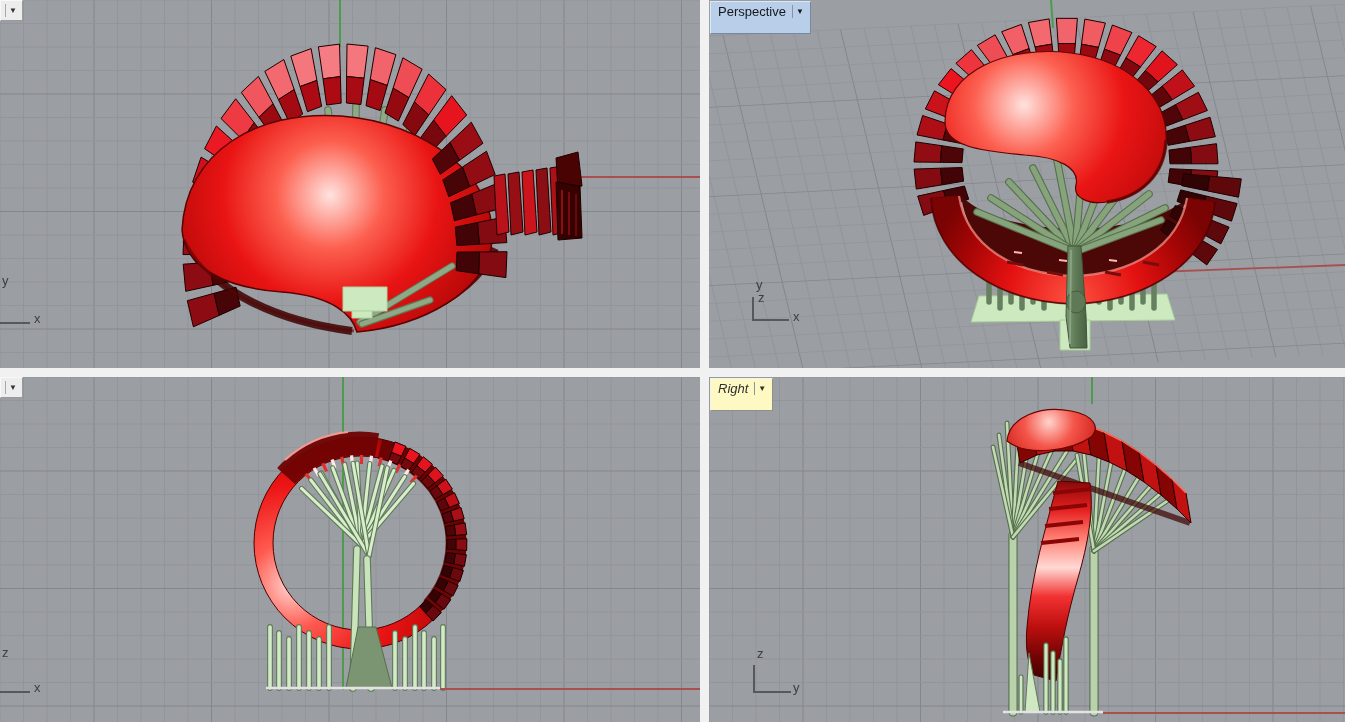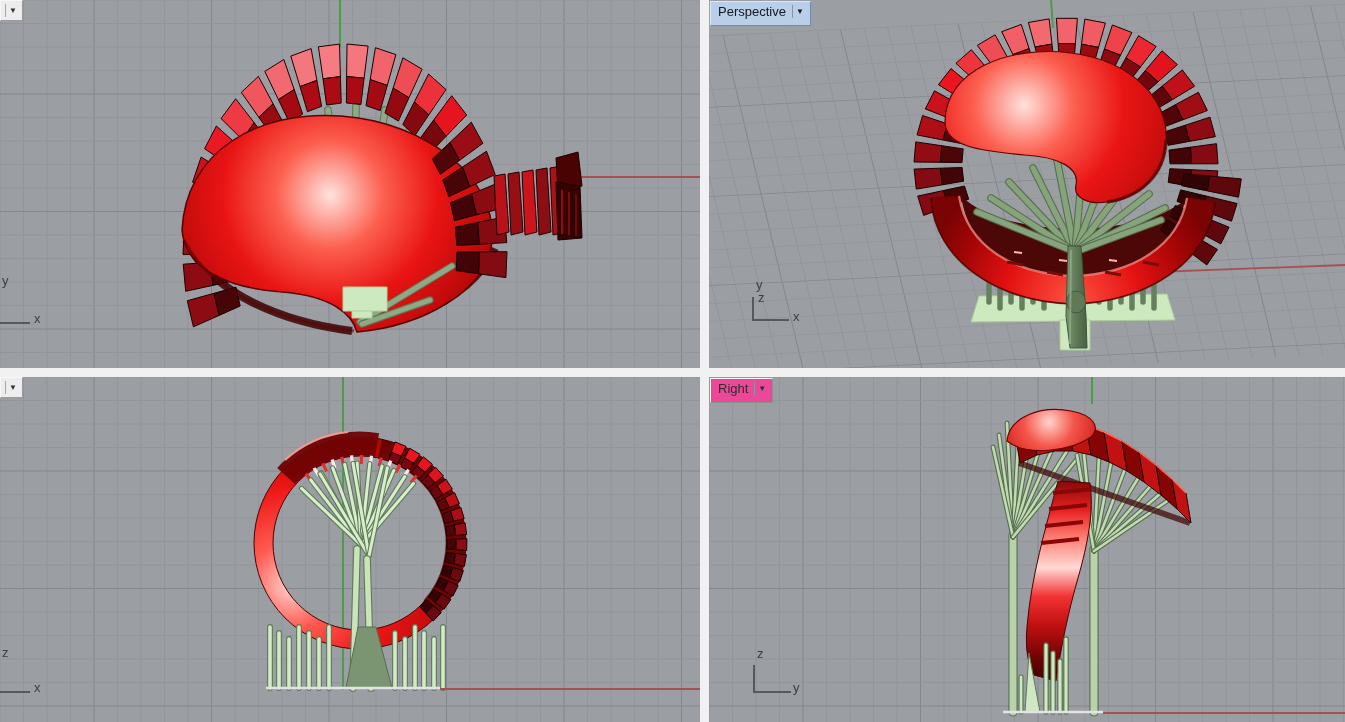--- a/index.html
+++ b/index.html
@@ -1,21 +1,21 @@
 <!DOCTYPE html>
 <html><head>
 <meta charset="utf-8">
 <style>
   html,body{margin:0;padding:0;}
   .stage{position:relative;width:1345px;height:722px;overflow:hidden;
          font-family:"Liberation Sans",sans-serif;}
   .vp{position:absolute;overflow:hidden;}
   .vp svg{position:absolute;left:0;top:0;display:block;}
   .vp-title{position:absolute;top:1px;left:1px;height:19px;display:flex;align-items:center;
-            font-size:13px;line-height:19px;padding:0 3px 4px 7px;border-style:solid;border-width:1px;
+            font-size:13px;line-height:19px;padding:0 3px 12px 7px;border-style:solid;border-width:1px;
             user-select:none;cursor:pointer;white-space:nowrap;}
   .vp-title .sep{width:1px;height:13px;margin-left:6px;background:#8a93a2;}
   .vp-title .arrow{font-size:8px;padding:0 3px;line-height:19px;}
   .remnant{left:0;top:0;padding:0 2px;}
   .remnant .sep{margin-left:2px;background:#a8a8a8;}
   .ax{position:absolute;font-size:13px;line-height:13px;}
   .axl{position:absolute;}
 </style>
 </head>
 <body>
@@ -696,21 +696,21 @@
           <line x1="351" y1="284" x2="351" y2="335" stroke="#54704c" stroke-width="5.4" stroke-linecap="round"></line>
           <line x1="351" y1="284" x2="351" y2="335" stroke="#cfe8c2" stroke-width="3.2" stroke-linecap="round"></line>
           <line x1="357" y1="262" x2="357" y2="335" stroke="#54704c" stroke-width="5.4" stroke-linecap="round"></line>
           <line x1="357" y1="262" x2="357" y2="335" stroke="#cfe8c2" stroke-width="3.2" stroke-linecap="round"></line>
           <line x1="312" y1="300" x2="312" y2="335" stroke="#54704c" stroke-width="5" stroke-linecap="round"></line>
           <line x1="312" y1="300" x2="312" y2="335" stroke="#cfe8c2" stroke-width="2.8" stroke-linecap="round"></line>
           <line x1="294" y1="335" x2="394" y2="335" stroke="#e3e3e3" stroke-width="2.5" stroke-linecap="butt"></line>
           <line x1="394" y1="336" x2="636" y2="336" stroke="#a85050" stroke-width="2" stroke-linecap="butt"></line>
         </g>
       </svg>
-    <div class="vp-title" id="btn-rightview" style="background: #ec4899; color: rgb(46, 46, 46); border-color: rgb(242, 242, 242) rgb(143, 143, 143) rgb(143, 143, 143) rgb(242, 242, 242);">
+    <div class="vp-title" id="btn-rightview" style="background: #fef9c3; color: rgb(46, 46, 46); border-color: rgb(242, 242, 242) rgb(143, 143, 143) rgb(143, 143, 143) rgb(242, 242, 242); font-style: italic;">
       <span>Right</span>
       <span class="sep"></span>
       <span class="arrow">▼</span>
     </div>
     <span class="ax" style="left: 48px; top: 270px; color: rgb(60, 64, 69);">z</span>
     <div class="axl" style="left: 44px; top: 288px; width: 2px; height: 28px; background: rgb(85, 89, 94);"></div>
     <div class="axl" style="left: 44px; top: 314px; width: 38px; height: 2px; background: rgb(85, 89, 94);"></div>
     <span class="ax" style="left: 84px; top: 304px; color: rgb(60, 64, 69);">y</span>
   </div>
 

